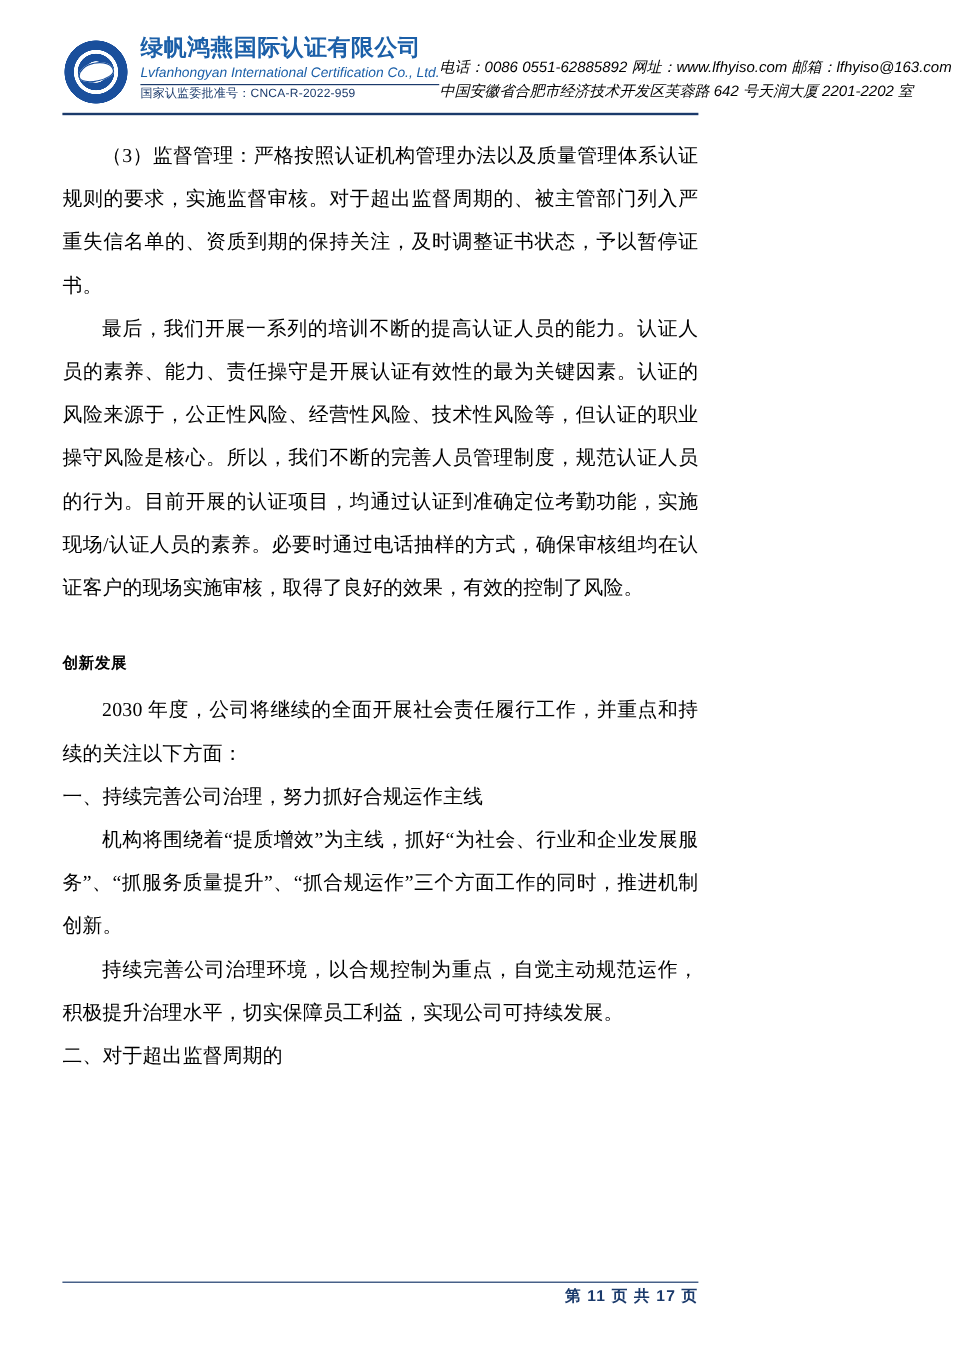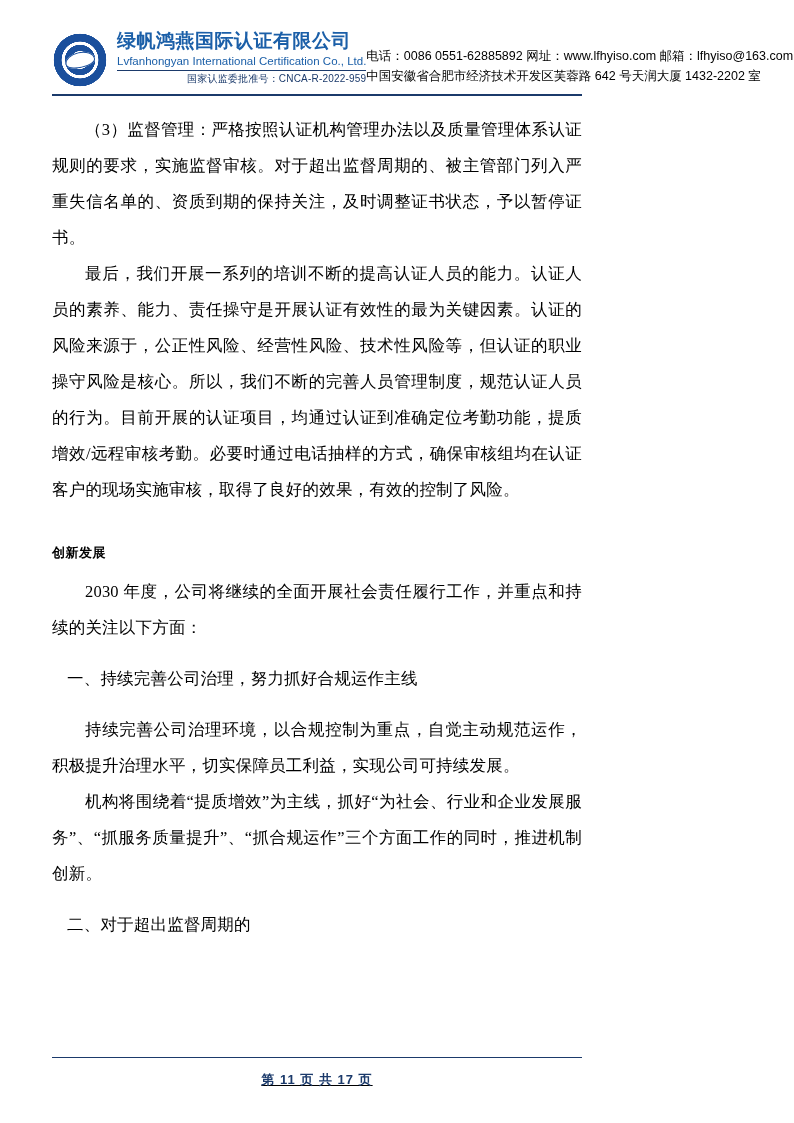--- a/index.html
+++ b/index.html
@@ -69,81 +69,81 @@
     line-height: 22px;
     white-space: nowrap;
   }
   .brand-en {
     font-family: "Liberation Sans", sans-serif;
     font-size: 11.5px;
     color: #1b5fa8;
     line-height: 16px;
     white-space: nowrap;
     margin-top: 1px;
+    font-style: italic;
   }
   .brand-cert {
     font-family: "Liberation Sans", sans-serif;
     font-size: 10px;
     color: #1b3a6b;
     line-height: 14px;
     letter-spacing: 0.2px;
     white-space: nowrap;
     border-top: 1px solid #1b3a6b;
     padding-top: 1px;
     margin-top: 1px;
-    text-align: right;
   }
   .contact {
     text-align: left;
     padding-top: 16px;
     padding-right: 4px;
   }
   .contact-line {
     font-family: "Liberation Sans", sans-serif;
     font-size: 12.5px;
     line-height: 20px;
     color: #000000;
     white-space: nowrap;
+    font-style: italic;
   }
 
   
   .content {
     padding-top: 16px;
     font-size: 16.5px;
     line-height: 36px;
     text-align: justify;
     letter-spacing: 0.2px;
   }
   p.para {
     margin: 0;
     text-indent: 33px;
   }
   p.flush {
-    margin: 15px;
+    margin: 0;
     text-indent: 0;
   }
   h2.section-title {
     font-family: "Liberation Sans", "DejaVu Sans", sans-serif;
     font-size: 13px;
     font-weight: bold;
     margin: 28px 0 4px 0;
     line-height: 34px;
     letter-spacing: 0.5px;
   }
 
   
   .doc-footer {
     position: absolute;
     left: 52px;
     right: 52px;
     bottom: 34px;
     border-top: 1.5px solid #1b3a6b;
-    padding-top: 12px;
-    text-align: center;
-    text-decoration: underline;
+    padding-top: 2px;
+    text-align: right;
   }
   .footer-text {
     font-family: "Liberation Sans", sans-serif;
     font-size: 13px;
     font-weight: bold;
     color: #1b3a6b;
     letter-spacing: 1px;
   }
 </style>
 </head>
@@ -155,34 +155,34 @@
     <div class="brand">
       <div class="logo"></div>
       <div class="brand-text">
         <div class="brand-cn">绿帆鸿燕国际认证有限公司</div>
         <div class="brand-en">Lvfanhongyan International Certification Co., Ltd.</div>
         <div class="brand-cert">国家认监委批准号：CNCA-R-2022-959</div>
       </div>
     </div>
     <div class="contact">
       <div class="contact-line mono">电话：0086 0551-62885892 网址：www.lfhyiso.com 邮箱：lfhyiso@163.com</div>
-      <div class="contact-line">中国安徽省合肥市经济技术开发区芙蓉路 642 号天润大厦 1432-2202 室</div>
+      <div class="contact-line">中国安徽省合肥市经济技术开发区芙蓉路 642 号天润大厦 2201-2202 室</div>
     </div>
   </div>
 
   <div class="content">
     <p class="para">（3）监督管理：严格按照认证机构管理办法以及质量管理体系认证规则的要求，实施监督审核。对于超出监督周期的、被主管部门列入严重失信名单的、资质到期的保持关注，及时调整证书状态，予以暂停证书。</p>
-    <p class="para">最后，我们开展一系列的培训不断的提高认证人员的能力。认证人员的素养、能力、责任操守是开展认证有效性的最为关键因素。认证的风险来源于，公正性风险、经营性风险、技术性风险等，但认证的职业操守风险是核心。所以，我们不断的完善人员管理制度，规范认证人员的行为。目前开展的认证项目，均通过认证到准确定位考勤功能，提质增效/远程审核考勤。必要时通过电话抽样的方式，确保审核组均在认证客户的现场实施审核，取得了良好的效果，有效的控制了风险。</p>
+    <p class="para">最后，我们开展一系列的培训不断的提高认证人员的能力。认证人员的素养、能力、责任操守是开展认证有效性的最为关键因素。认证的风险来源于，公正性风险、经营性风险、技术性风险等，但认证的职业操守风险是核心。所以，我们不断的完善人员管理制度，规范认证人员的行为。目前开展的认证项目，均通过认证到准确定位考勤功能，实施现场/认证人员的素养。必要时通过电话抽样的方式，确保审核组均在认证客户的现场实施审核，取得了良好的效果，有效的控制了风险。</p>
 
     <h2 class="section-title">创新发展</h2>
 
     <p class="para">2030 年度，公司将继续的全面开展社会责任履行工作，并重点和持续的关注以下方面：</p>
     <p class="flush">一、持续完善公司治理，努力抓好合规运作主线</p>
+    <p class="para">机构将围绕着“提质增效”为主线，抓好“为社会、行业和企业发展服务”、“抓服务质量提升”、“抓合规运作”三个方面工作的同时，推进机制创新。</p>
     <p class="para">持续完善公司治理环境，以合规控制为重点，自觉主动规范运作，积极提升治理水平，切实保障员工利益，实现公司可持续发展。</p>
-    <p class="para">机构将围绕着“提质增效”为主线，抓好“为社会、行业和企业发展服务”、“抓服务质量提升”、“抓合规运作”三个方面工作的同时，推进机制创新。</p>
     <p class="flush">二、对于超出监督周期的</p>
   </div>
 
   <div class="doc-footer">
     <span class="footer-text">第 11 页 共 17 页</span>
   </div>
 
 </div>
 
 </body></html>

